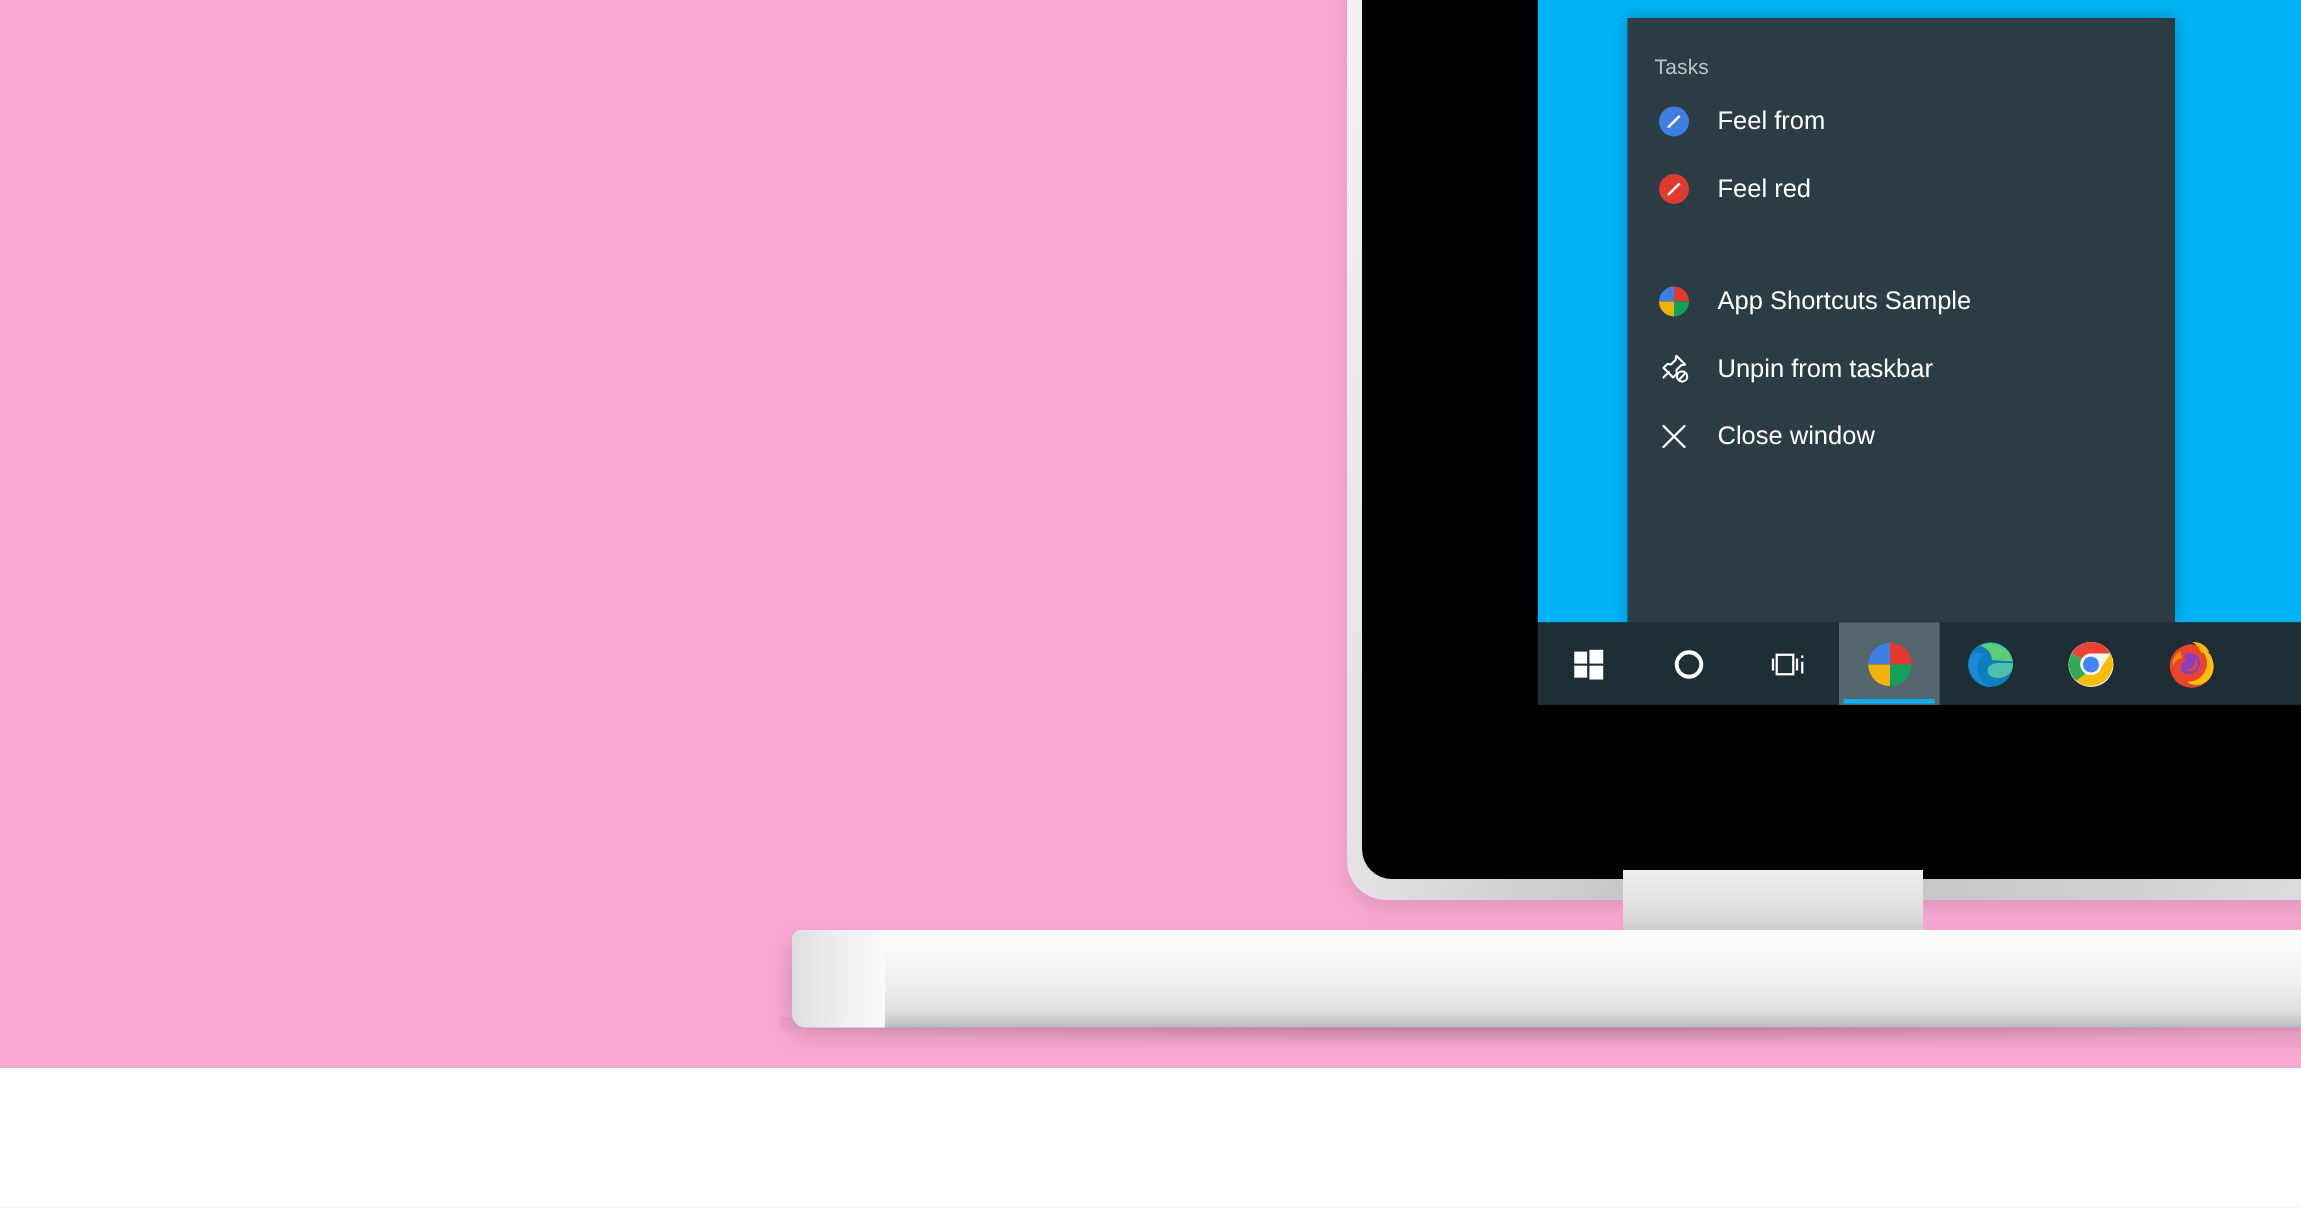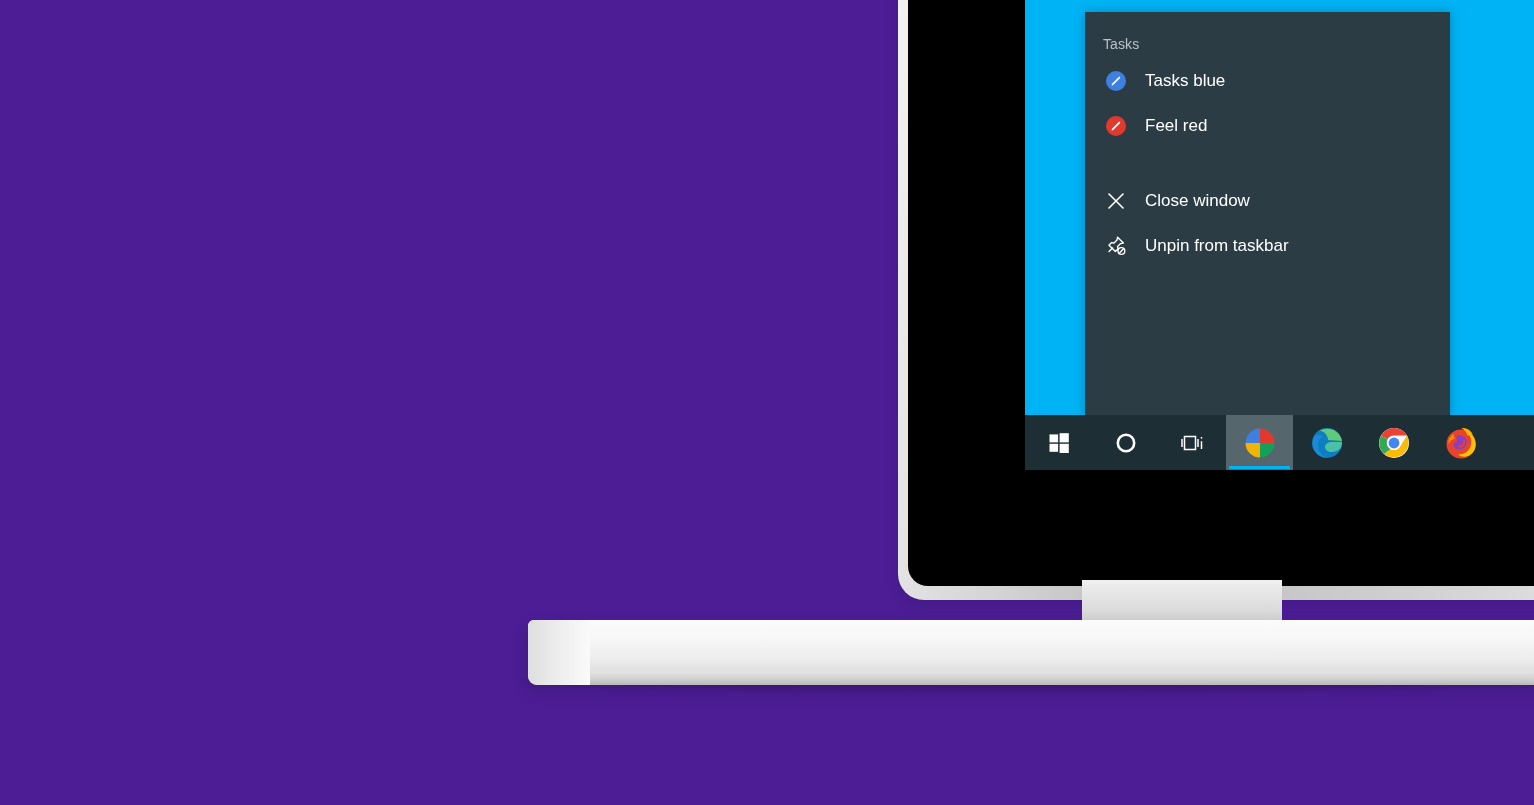--- a/index.html
+++ b/index.html
@@ -8,22 +8,22 @@
     background: #ffffff;
     width: 1534px;
     height: 805px;
     overflow: hidden;
     font-family: "Liberation Sans", sans-serif;
   }
 
   #stage {
     position: relative;
     width: 1534px;
-    height: 805px;
-    background: #4c1d95;
+    height: 712px;
+    background: #f9a8d4;
     overflow: hidden;
   }
 
   
   .laptop-lid {
     position: absolute;
     left: 898px;
     top: -60px;
     width: 760px;
     height: 660px;
@@ -192,59 +192,70 @@
       <div class="jl-header">Tasks</div>
 
       <div class="jl-item">
         <span class="jl-icon">
           <svg width="22" height="22" viewBox="0 0 22 22">
             <circle cx="11" cy="11" r="10" fill="#3f7fe0"></circle>
             <path d="M6.6 15.4 L8.2 15.0 L15.4 7.8 L14.2 6.6 L7.0 13.8 Z" fill="#ffffff"></path>
             <path d="M6.6 15.4 L8.2 15.0 L7.6 14.4 Z" fill="#d8d8d8"></path>
           </svg>
         </span>
-        <span class="jl-label">Tasks blue</span>
+        <span class="jl-label">Feel from</span>
       </div>
 
       <div class="jl-item">
         <span class="jl-icon">
           <svg width="22" height="22" viewBox="0 0 22 22">
             <circle cx="11" cy="11" r="10" fill="#e03a2f"></circle>
             <path d="M6.6 15.4 L8.2 15.0 L15.4 7.8 L14.2 6.6 L7.0 13.8 Z" fill="#ffffff"></path>
             <path d="M6.6 15.4 L8.2 15.0 L7.6 14.4 Z" fill="#d8d8d8"></path>
           </svg>
         </span>
         <span class="jl-label">Feel red</span>
       </div>
 
 
 
       <div class="jl-gap"></div>
 
-
-      <div class="jl-item">
-        <span class="jl-icon">
-          <svg width="22" height="22" viewBox="0 0 22 22" stroke="#ffffff" stroke-width="1.6" stroke-linecap="round">
-            <line x1="4" y1="4" x2="18" y2="18"></line>
-            <line x1="18" y1="4" x2="4" y2="18"></line>
-          </svg>
-        </span>
-        <span class="jl-label">Close window</span>
+      <div class="jl-item">
+        <span class="jl-icon">
+          <svg width="22" height="22" viewBox="0 0 22 22">
+            <path d="M11 11 L11 1 A10 10 0 0 0 1 11 Z" fill="#3f7fe0"></path>
+            <path d="M11 11 L21 11 A10 10 0 0 0 11 1 Z" fill="#e03a2f"></path>
+            <path d="M11 11 L1 11 A10 10 0 0 0 11 21 Z" fill="#f2b307"></path>
+            <path d="M11 11 L11 21 A10 10 0 0 0 21 11 Z" fill="#13a05a"></path>
+          </svg>
+        </span>
+        <span class="jl-label">App Shortcuts Sample</span>
       </div>
 
       <div class="jl-item">
         <span class="jl-icon">
           <svg width="24" height="24" viewBox="0 0 24 24" fill="none" stroke="#ffffff" stroke-width="1.4" stroke-linecap="round" stroke-linejoin="round">
             <path d="M13.6 3.2 L19.4 9.0 L16.6 9.6 L13.6 12.6 L14.0 15.0 L11.4 17.6 L5.0 11.2 L7.6 8.6 L10.0 9.0 L13.0 6.0 Z"></path>
             <line x1="5.0" y1="17.6" x2="8.6" y2="14.0"></line>
             <circle cx="17.4" cy="17.0" r="3.4"></circle>
             <line x1="15.3" y1="19.3" x2="19.5" y2="14.8"></line>
           </svg>
         </span>
         <span class="jl-label">Unpin from taskbar</span>
+      </div>
+
+      <div class="jl-item">
+        <span class="jl-icon">
+          <svg width="22" height="22" viewBox="0 0 22 22" stroke="#ffffff" stroke-width="1.6" stroke-linecap="round">
+            <line x1="4" y1="4" x2="18" y2="18"></line>
+            <line x1="18" y1="4" x2="4" y2="18"></line>
+          </svg>
+        </span>
+        <span class="jl-label">Close window</span>
       </div>
     </div>
 
     <div class="taskbar">
 
       <div class="tb-item">
         <span>
           <svg width="22" height="22" viewBox="0 0 22 22">
             <rect x="1.5" y="2.4" width="8.6" height="8.0" fill="#ffffff"></rect>
             <rect x="11.6" y="1.2" width="9.2" height="9.2" fill="#ffffff"></rect>

